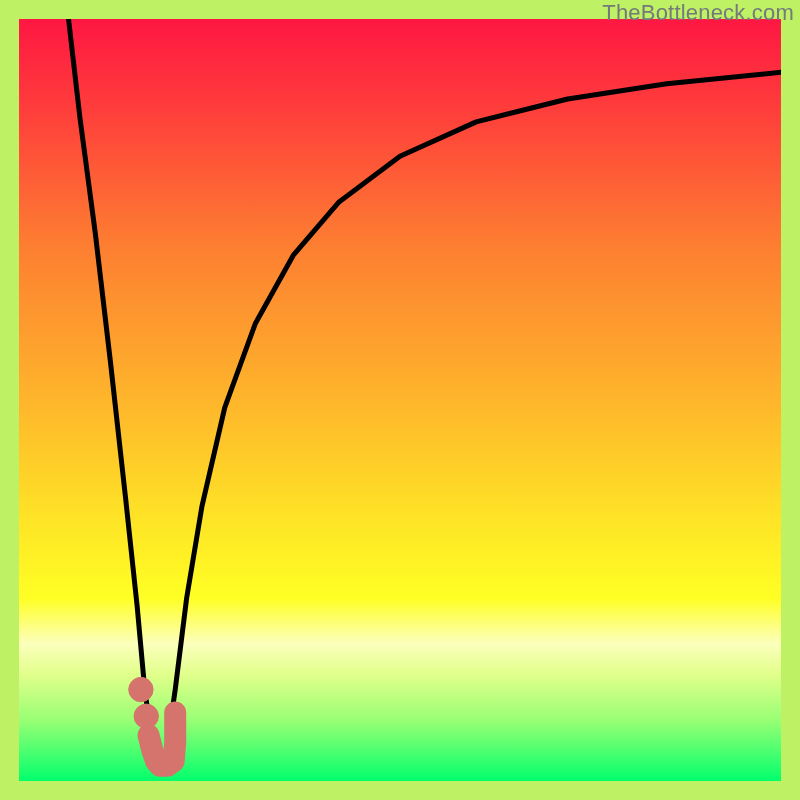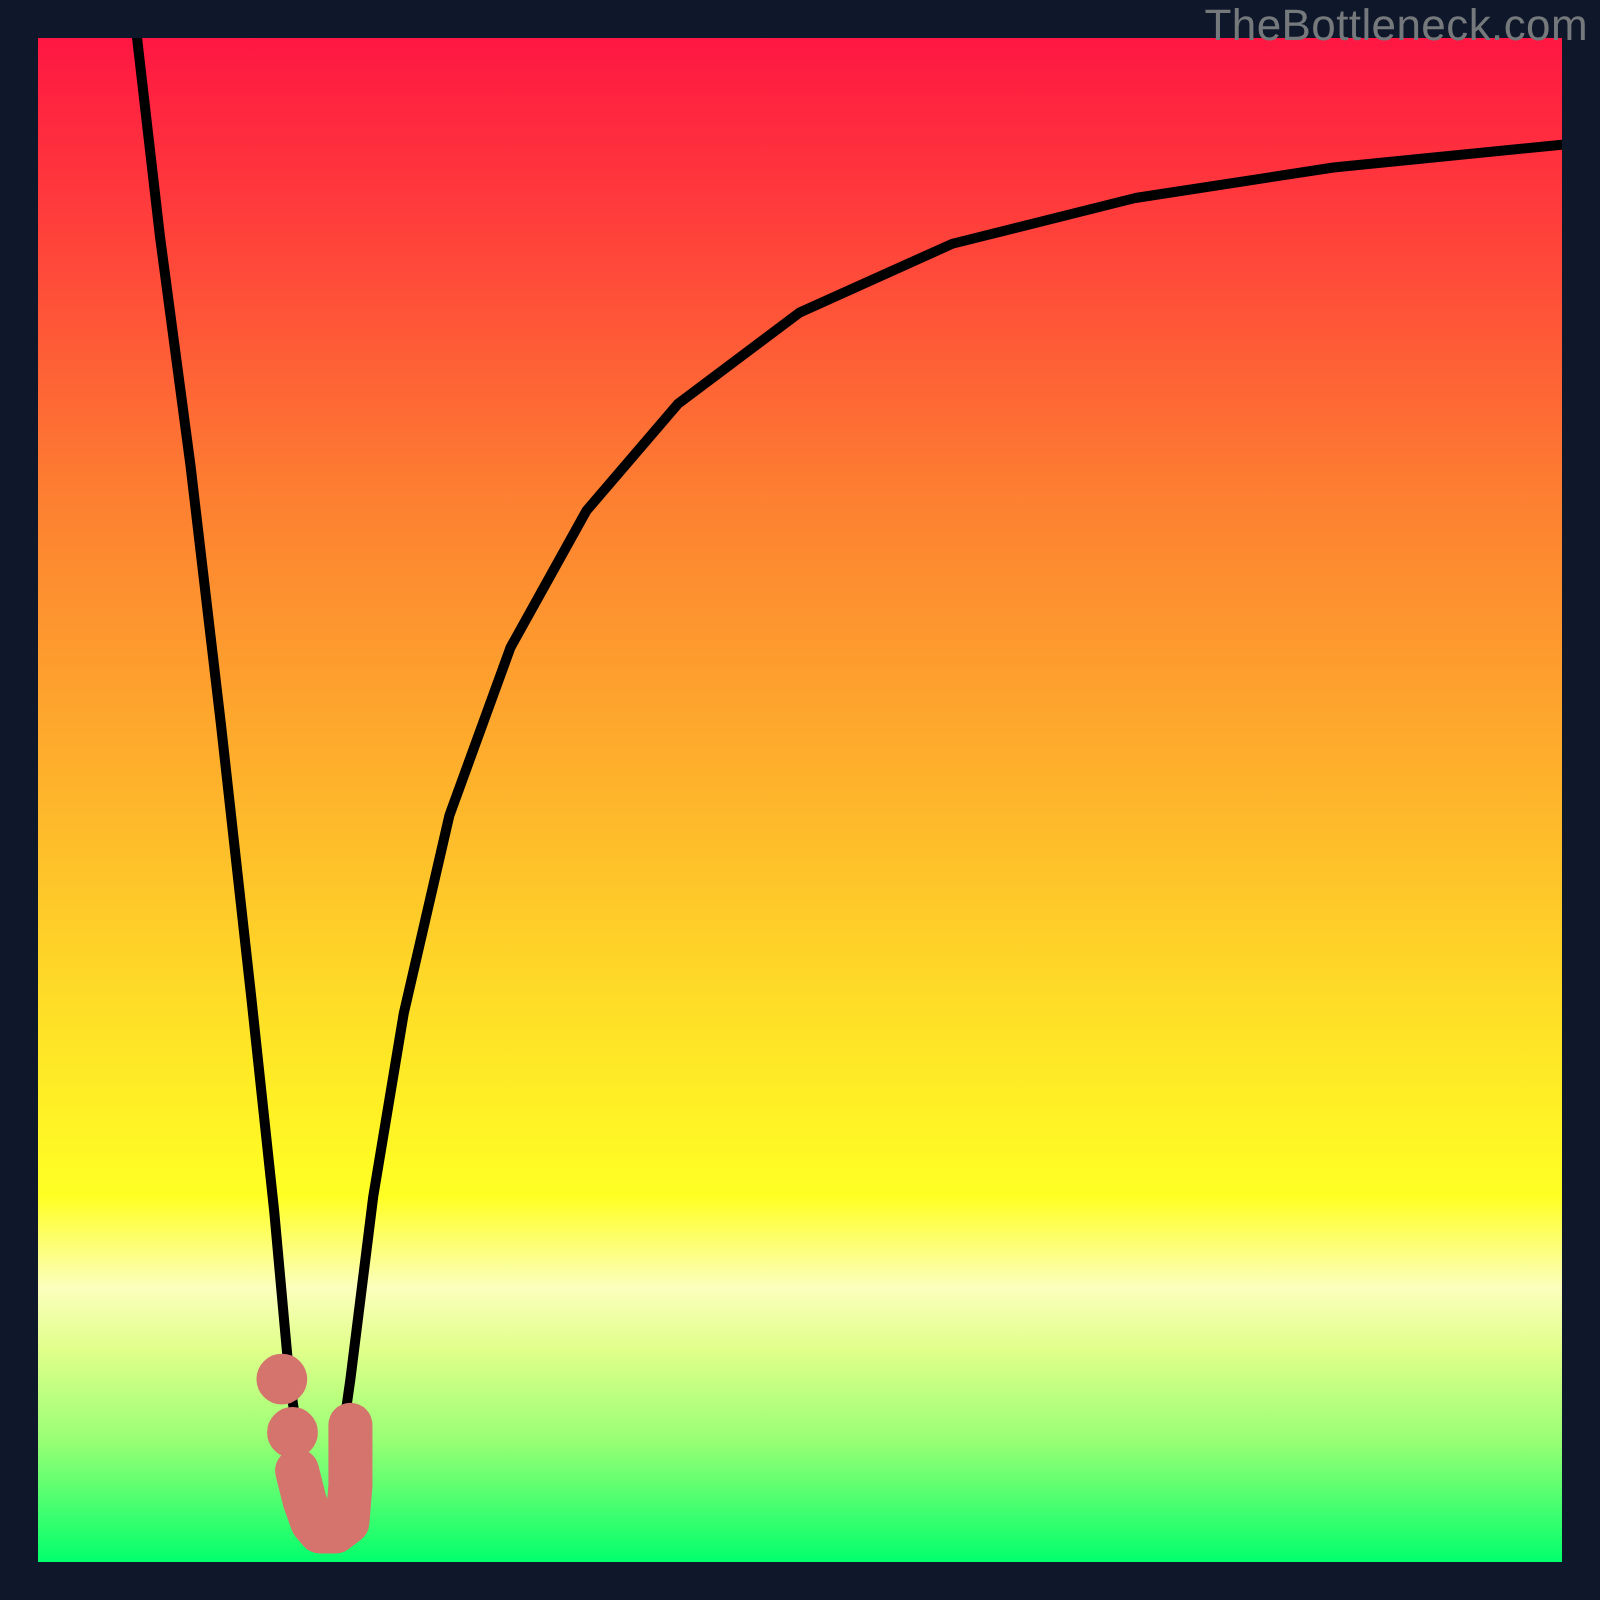--- a/index.html
+++ b/index.html
@@ -7,21 +7,21 @@
     padding: 0;
     width: 800px;
     height: 800px;
     background: #000;
     overflow: hidden;
   }
   .frame {
     position: relative;
     width: 800px;
     height: 800px;
-    background: #0f172a;
+    background: #bef264;
   }
   .plot {
     position: absolute;
     left: 19px;
     top: 19px;
     width: 762px;
     height: 762px;
     overflow: hidden;
   }
   .watermark {

